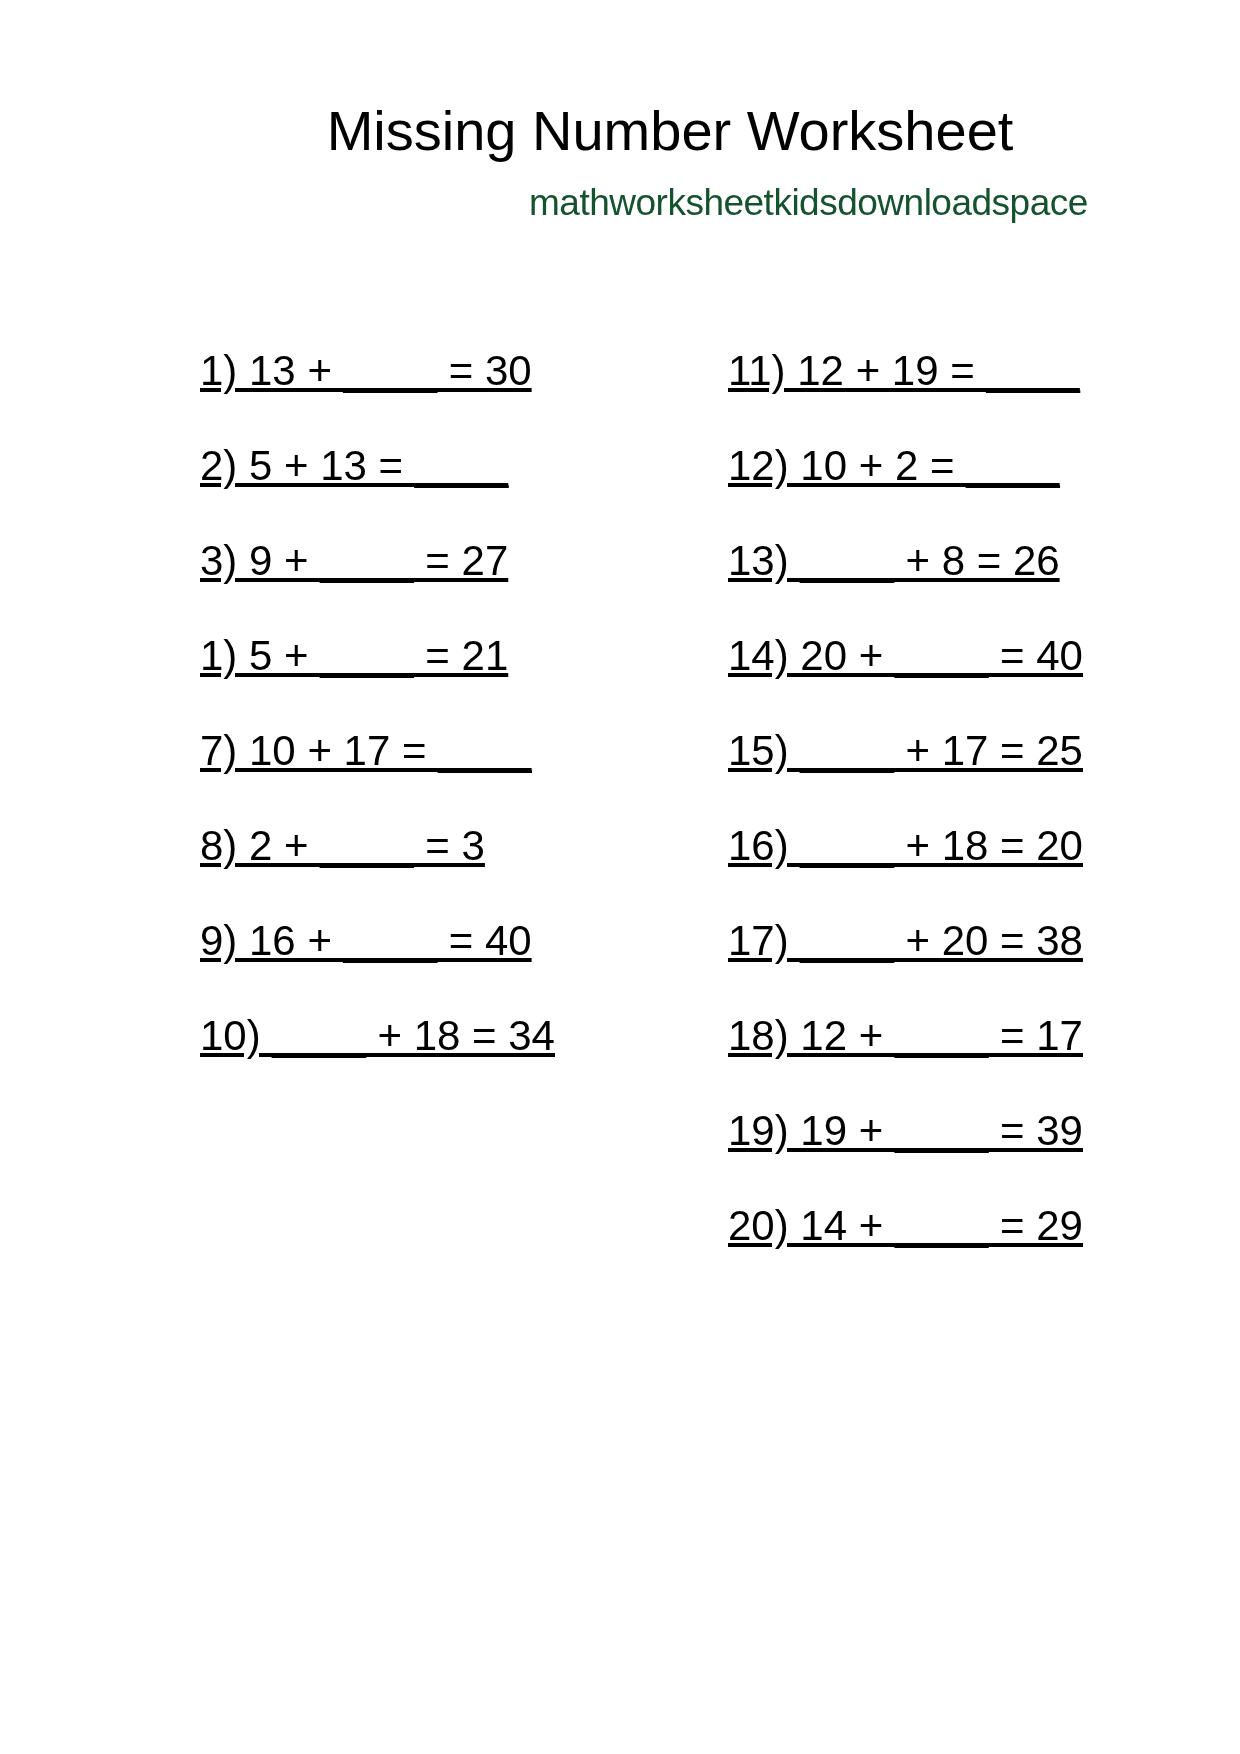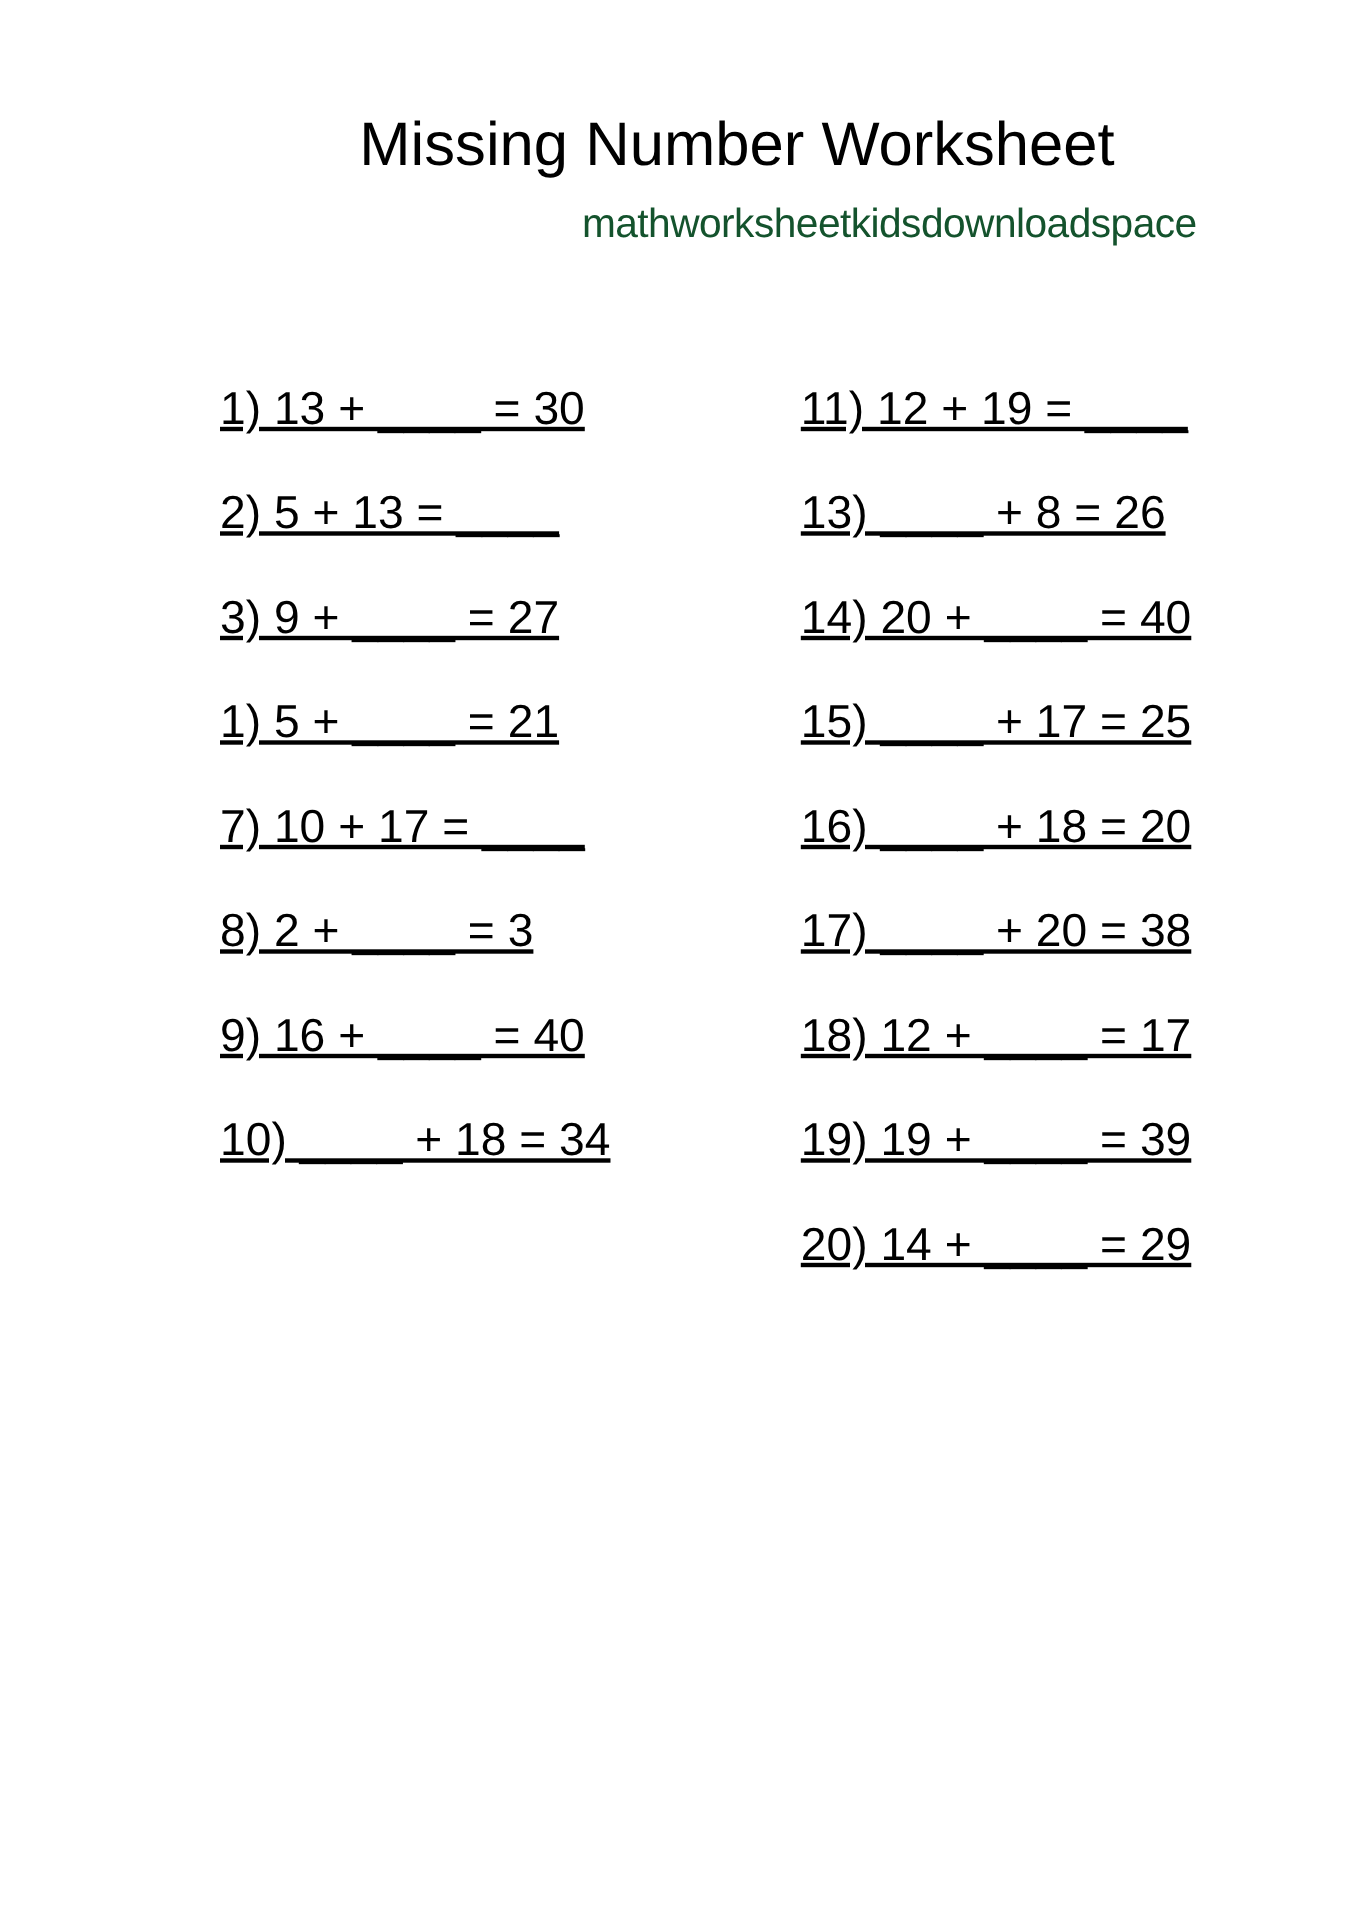--- a/index.html
+++ b/index.html
@@ -23,20 +23,21 @@
   <div class="item">3) 9 + ____ = 27</div>
   <div class="item">1) 5 + ____ = 21</div>
   <div class="item">7) 10 + 17 = ____</div>
   <div class="item">8) 2 + ____ = 3</div>
   <div class="item">9) 16 + ____ = 40</div>
   <div class="item">10) ____ + 18 = 34</div>
 </div>
 
 <div class="col right">
   <div class="item">11) 12 + 19 = ____</div>
+  <div class="item">12) 10 + 2 = ____</div>
   <div class="item">13) ____ + 8 = 26</div>
   <div class="item">14) 20 + ____ = 40</div>
   <div class="item">15) ____ + 17 = 25</div>
   <div class="item">16) ____ + 18 = 20</div>
   <div class="item">17) ____ + 20 = 38</div>
   <div class="item">18) 12 + ____ = 17</div>
   <div class="item">19) 19 + ____ = 39</div>
   <div class="item">20) 14 + ____ = 29</div>
 </div>
 

